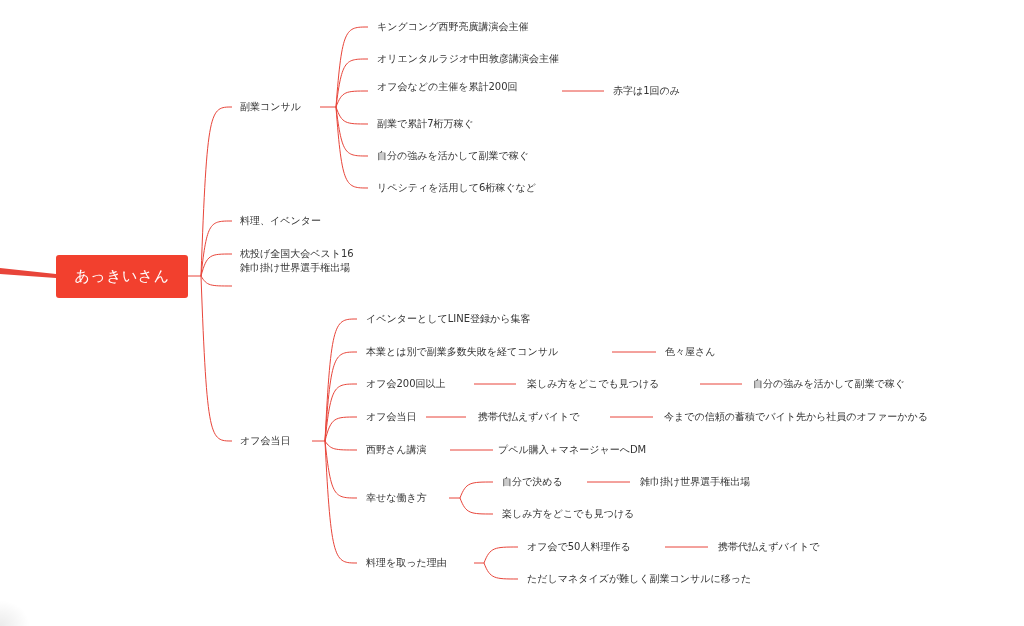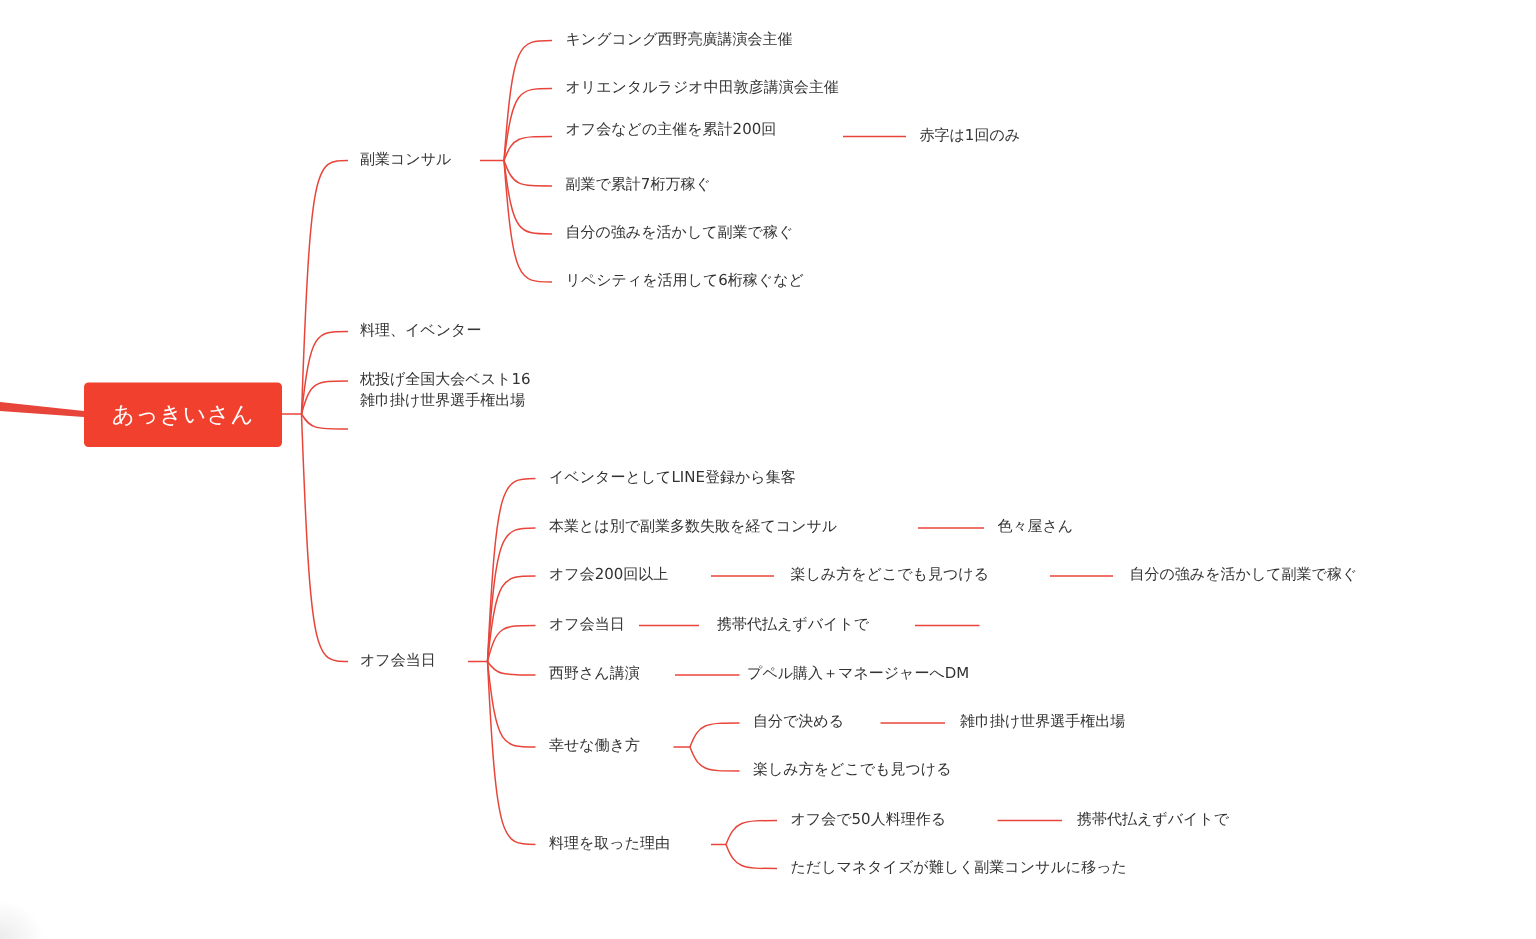--- a/index.html
+++ b/index.html
@@ -77,20 +77,21 @@
   <div class="node" style="left:377px;top:188px">リペシティを活用して6桁稼ぐなど</div>
 
   <div class="node" style="left:366px;top:319px">イベンターとしてLINE登録から集客</div>
   <div class="node" style="left:366px;top:352px">本業とは別で副業多数失敗を経てコンサル</div>
   <div class="node" style="left:665px;top:352px">色々屋さん</div>
   <div class="node" style="left:366px;top:384px">オフ会200回以上</div>
   <div class="node" style="left:527px;top:384px">楽しみ方をどこでも見つける</div>
   <div class="node" style="left:753px;top:384px">自分の強みを活かして副業で稼ぐ</div>
   <div class="node" style="left:366px;top:417px">オフ会当日</div>
   <div class="node" style="left:478px;top:417px">携帯代払えずバイトで</div>
+  <div class="node" style="left:664px;top:417px">今までの信頼の蓄積でバイト先から社員のオファーかかる</div>
   <div class="node" style="left:366px;top:450px">西野さん講演</div>
   <div class="node" style="left:498px;top:450px">プペル購入＋マネージャーへDM</div>
   <div class="node" style="left:366px;top:498px">幸せな働き方</div>
   <div class="node" style="left:502px;top:482px">自分で決める</div>
   <div class="node" style="left:640px;top:482px">雑巾掛け世界選手権出場</div>
   <div class="node" style="left:502px;top:514px">楽しみ方をどこでも見つける</div>
   <div class="node" style="left:366px;top:563px">料理を取った理由</div>
   <div class="node" style="left:527px;top:547px">オフ会で50人料理作る</div>
   <div class="node" style="left:718px;top:547px">携帯代払えずバイトで</div>
   <div class="node" style="left:527px;top:579px">ただしマネタイズが難しく副業コンサルに移った</div>

